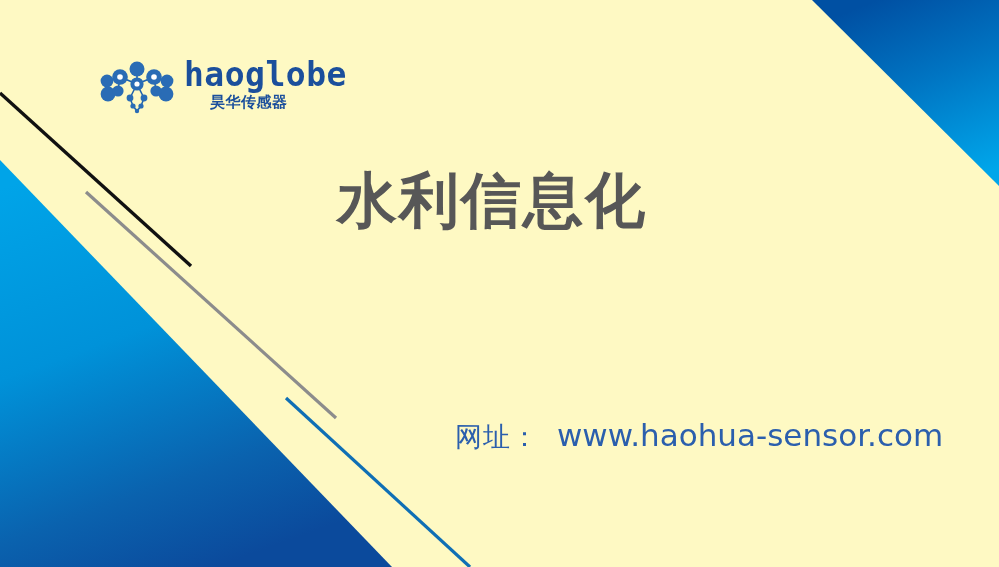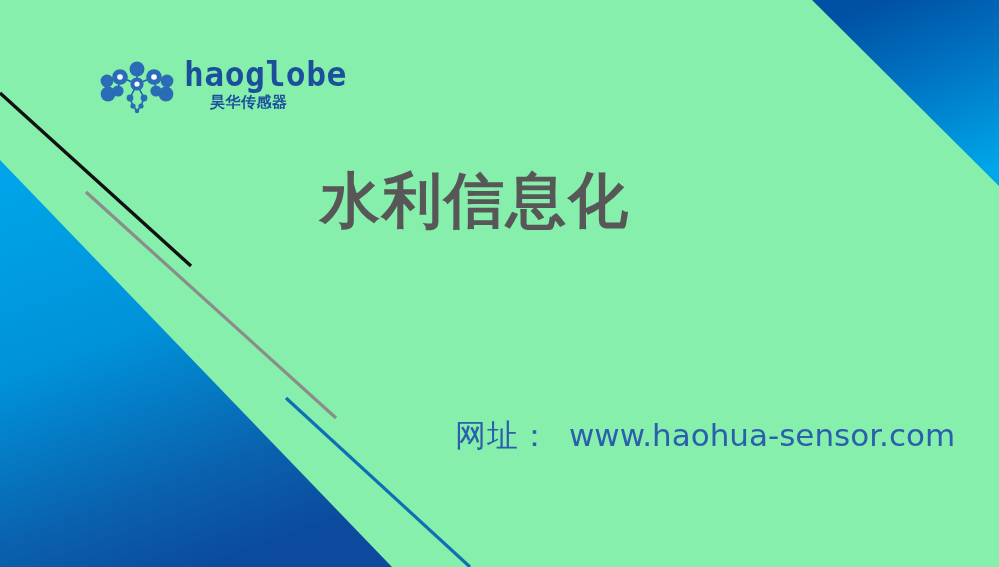--- a/index.html
+++ b/index.html
@@ -6,21 +6,21 @@
   html, body {
     margin: 0;
     padding: 0;
     background: #ffffff;
   }
   #slide {
     position: relative;
     width: 999px;
     height: 567px;
     overflow: hidden;
-    background: #86efac;
+    background: #fef9c3;
     font-family: "Liberation Sans", "DejaVu Sans", sans-serif;
   }
 
   
   .bg-layer {
     position: absolute;
     left: 0; top: 0;
     width: 999px;
     height: 567px;
     pointer-events: none;
@@ -69,21 +69,21 @@
     font-weight: 700;
     letter-spacing: 0.5px;
     color: #1b4f9c;
     line-height: 1;
     white-space: nowrap;
   }
 
   
   .title-wrap {
     position: absolute;
-    left: 0;
+    left: 17px;
     top: 160px;
     width: 890px;
     height: 190px;
   }
   .title-line {
     position: absolute;
     font-family: "DejaVu Sans", "Liberation Sans", sans-serif;
     font-weight: 700;
     font-size: 60px;
     letter-spacing: 2px;
@@ -97,21 +97,21 @@
   
   .url-wrap {
     position: absolute;
     left: 455px;
     top: 420px;
     white-space: nowrap;
     line-height: 1;
   }
   .url-label {
     font-family: "DejaVu Sans", "Liberation Sans", sans-serif;
-    font-size: 31px;
+    font-size: 27px;
     color: #2b5fad;
     letter-spacing: 1px;
   }
   .url-value {
     font-family: "DejaVu Sans", "Liberation Sans", sans-serif;
     font-size: 31px;
     color: #2b5fad;
     letter-spacing: 0px;
     margin-left: 18px;
   }

